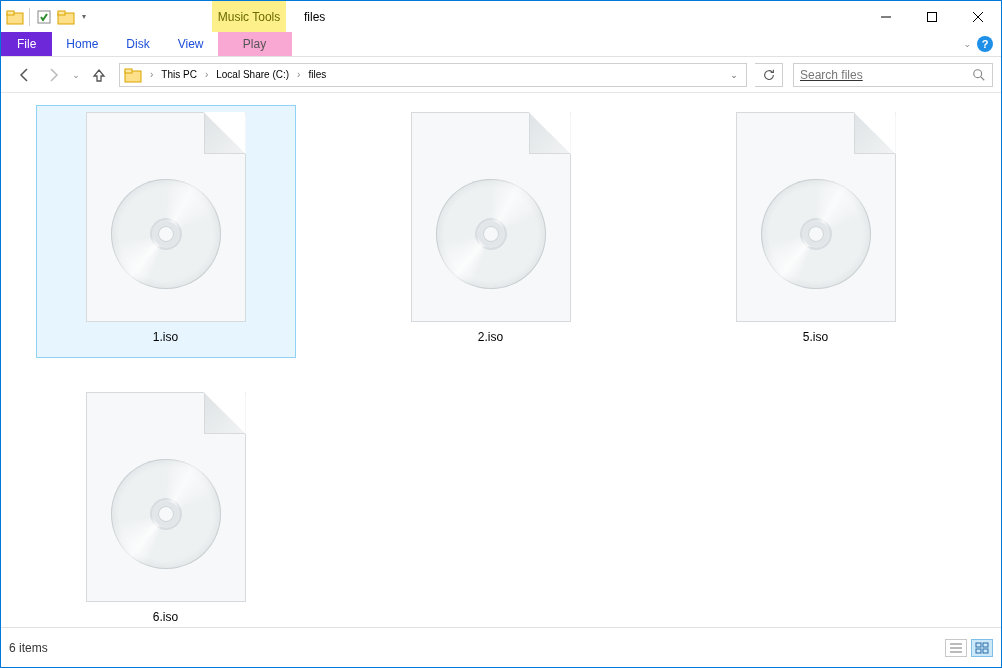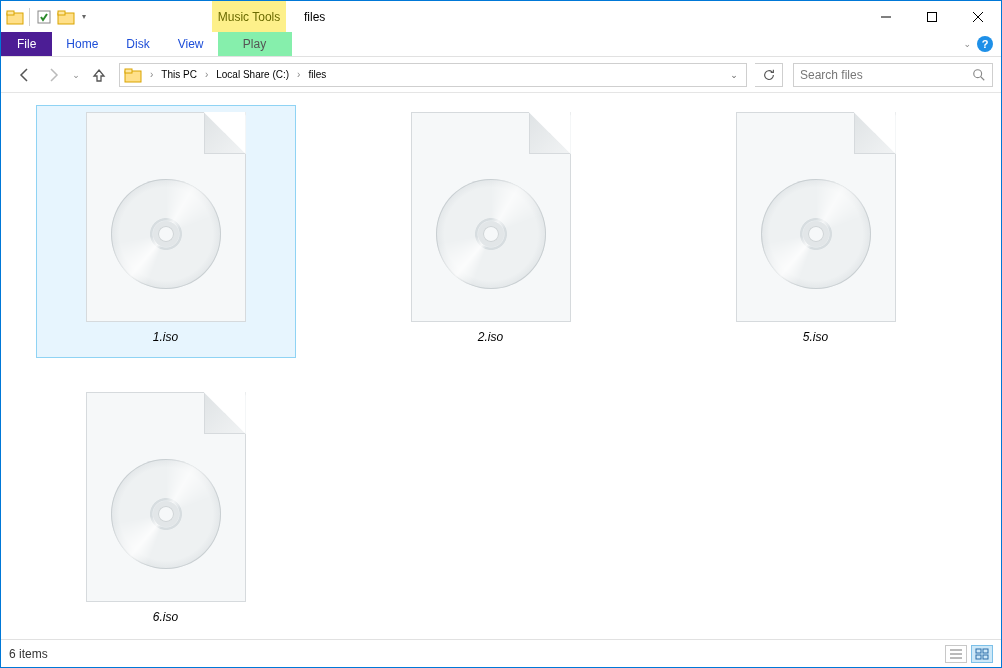--- a/index.html
+++ b/index.html
@@ -16,63 +16,63 @@
   .qat-caret { width:12px; display:flex; align-items:center; justify-content:center; color:#666; font-size:8px;}
   .contextual-header { width:74px; display:flex; align-items:center; justify-content:center; background:#fdf08a; color:#6a6a00; font-size:12px; margin-left:120px; }
   .title-text { flex:1; display:flex; align-items:center; padding-left:18px; font-size:12px; color:#000; }
   .win-controls { display:flex; }
   .win-btn { width:46px; display:flex; align-items:center; justify-content:center; color:#000; }
   .win-btn svg { stroke:#000; fill:none; }
 
   
   .ribbon { height:25px; display:flex; align-items:stretch; border-bottom:1px solid #e1e1e1; font-size:12px; }
   .tab { padding:0 14px; display:flex; align-items:center; color:#1d4ed8; cursor:default; }
-  .tab.file { background:#4c1d95; color:#fff; padding:4px 16px; }
-  .tab.play { background:#86efac; color:#555; width:74px; justify-content:center; padding:0; margin-left:0; }
+  .tab.file { background:#6d28d9; color:#fff; padding:4px 16px; }
+  .tab.play { background:#f9a8d4; color:#555; width:74px; justify-content:center; padding:0; margin-left:0; }
   .ribbon-spacer { flex:1; }
   .ribbon-right { display:flex; align-items:center; gap:6px; padding-right:8px; }
   .caret-down { color:#888; font-size:9px; }
   .help-icon { width:16px; height:16px; border-radius:50%; background:#1e90e8; color:#fff; font-size:11px; font-weight:bold; display:flex; align-items:center; justify-content:center; }
 
   
   .navrow { height:36px; display:flex; align-items:center; gap:4px; padding:4px 8px 4px 12px; border-bottom:1px solid #e5e5e5;}
   .nav-btn { width:24px; height:24px; display:flex; align-items:center; justify-content:center; color:#999; }
   .nav-btn.enabled { color:#555; }
   .addressbar { flex:1; height:24px; border:1px solid #cfcfcf; display:flex; align-items:center; padding:0 2px 0 2px; margin:0 4px; }
   .addr-icon { width:22px; height:22px; display:flex; align-items:center; justify-content:center; }
   .crumb { font-size:10px; color:#000; padding:0 2px; display:flex; align-items:center; }
   .crumb-sep { color:#888; font-size:10px; padding:0 6px; }
   .addr-spacer { flex:1; }
   .addr-drop { width:20px; display:flex; align-items:center; justify-content:center; color:#666; font-size:9px; }
   .refresh-btn { width:28px; height:24px; border:1px solid #cfcfcf; border-left:0; display:flex; align-items:center; justify-content:center; color:#555; margin-right:6px; }
   .searchbox { width:200px; height:24px; border:1px solid #cfcfcf; display:flex; align-items:center; padding:0 6px; }
-  .searchbox input { border:0; outline:0; flex:1; font-size:12px; color:#333; background:transparent; }
+  .searchbox input { border:0; outline:0; flex:1; font-size:12px; color:#333; background:transparent;text-decoration:underline; }
   .searchbox input::placeholder { color:#777; }
   .search-glass { color:#888; }
 
   
-  .content { flex:1; overflow:auto; padding:12px 16px 0 2px;font-style:italic; }
+  .content { flex:1; overflow:auto; padding:12px 16px 0 2px; }
   .grid { display:grid; grid-template-columns: repeat(3, 325px); justify-content:start; }
   .item { width:325px; height:280px; display:flex; flex-direction:column; align-items:center; padding-top:0; }
   .item-inner { width:260px; height:253px; display:flex; flex-direction:column; align-items:center; justify-content:flex-start; padding-top:6px; border:1px solid transparent; }
   .item.selected .item-inner { border:1px solid #8fd3f4; background:rgba(160,215,250,0.25); }
   .thumb { width:160px; height:210px; position:relative; }
   .file-name { font-size:12px; color:#000; margin-top:8px; text-align:center; }
 
   
   .paper { position:absolute; inset:0; background:#f6f8f9; border:1px solid #d6dadd; }
   .dogear { position:absolute; top:0; right:0; width:42px; height:42px; background:linear-gradient(135deg,#f6f8f9 0 48%, #d6dadd 50% 52%, #e9ecee 54% 100%); }
   .dogear::before { content:""; position:absolute; top:0; right:0; width:42px; height:42px; background:#fff; clip-path:polygon(100% 0,100% 100%,0 0); }
   .dogear-fold { position:absolute; top:0; right:0; width:42px; height:42px; background:linear-gradient(315deg,#f1f3f4 0%, #dfe3e5 100%); clip-path:polygon(0 0,100% 100%,0 100%); border-left:1px solid #d6dadd; border-bottom:1px solid #d6dadd; }
   .disc { position:absolute; left:50%; top:58%; transform:translate(-50%,-50%); width:110px; height:110px; border-radius:50%; background:radial-gradient(circle at 50% 50%, #fcfcfd 0 12%, #e9edef 13% 17%, #d7dde0 18% 20%, #eef1f2 21% 60%, #d9dee1 80% 100%); box-shadow:inset 0 0 0 1px #c9cfd2; }
   .disc::after{ content:""; position:absolute; left:50%; top:50%; width:16px;height:16px;border-radius:50%; background:#f6f8f9; transform:translate(-50%,-50%); box-shadow:0 0 0 5px #e2e6e8, inset 0 0 0 1px #cfd4d6;}
   .disc-sheen { position:absolute; inset:0; border-radius:50%; background:conic-gradient(from 200deg, rgba(255,255,255,0) 0deg, rgba(255,255,255,0.8) 20deg, rgba(255,255,255,0) 60deg, rgba(255,255,255,0) 160deg, rgba(255,255,255,0.7) 190deg, rgba(255,255,255,0) 230deg, rgba(255,255,255,0) 360deg); mix-blend-mode:screen;}
 
   
-  .statusbar { height:28px; border-top:1px solid #e1e1e1; display:flex; align-items:center; font-size:12px; color:#333; padding:0 8px; }
+  .statusbar { height:40px; border-top:1px solid #e1e1e1; display:flex; align-items:center; font-size:12px; color:#333; padding:0 8px; }
   .statusbar .sb-spacer { flex:1; }
   .view-toggle { width:22px; height:18px; border:1px solid #c8c8c8; margin-left:4px; display:flex; align-items:center; justify-content:center; background:#fff; }
   .view-toggle.active { background:#cde8f8; border-color:#7cc0e8; }
 
   svg { display:block; }
 </style>
 </head>
 <body>
 
 <div class="window">

